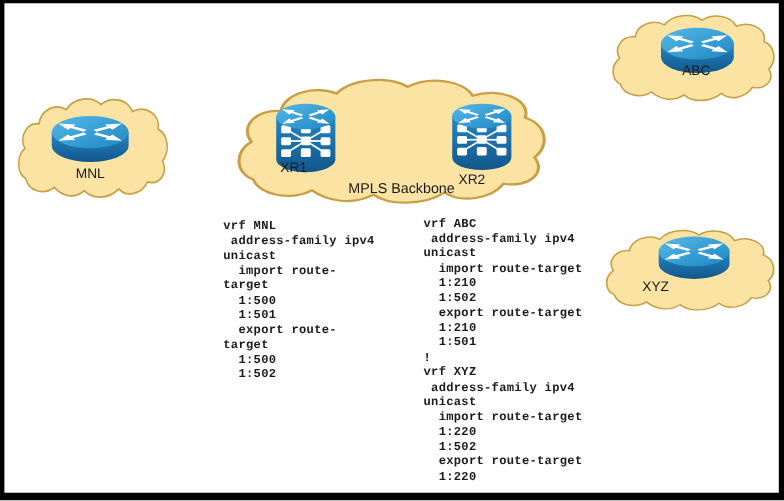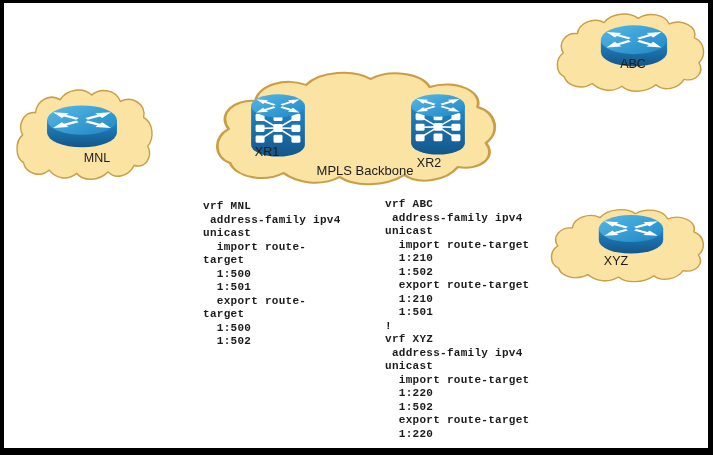--- a/index.html
+++ b/index.html
@@ -161,23 +161,23 @@
     </g>
     <ellipse cx="50" cy="22" rx="42" ry="16" fill="url(#gradTop)"></ellipse>
     <g transform="translate(50,22) scale(0.88,0.38)" fill="#fff">
       <use href="#arrowGlyph" transform="rotate(32)"></use>
       <use href="#arrowGlyph" transform="rotate(148)"></use>
       <use href="#arrowGlyph" transform="rotate(212)"></use>
       <use href="#arrowGlyph" transform="rotate(328)"></use>
     </g>
   </svg>
 
-  <div class="lbl" style="left:93px;top:148px">MNL</div>
+  <div class="lbl" style="left:78px;top:148px">MNL</div>
   <div class="lbl" style="left:629px;top:54px">ABC</div>
-  <div class="lbl" style="left:612px;top:251px">XYZ</div>
+  <div class="lbl" style="left:592px;top:251px">XYZ</div>
   <div class="lbl" style="left:263px;top:142px">XR1</div>
   <div class="lbl" style="left:425px;top:153px">XR2</div>
   <div class="lbl lbl-lg" style="left:361px;top:161px">MPLS Backbone</div>
 
   <pre class="cfg" style="left:199px;top:197px">vrf MNL
  address-family ipv4
 unicast
   import route-
 target
   1:500

